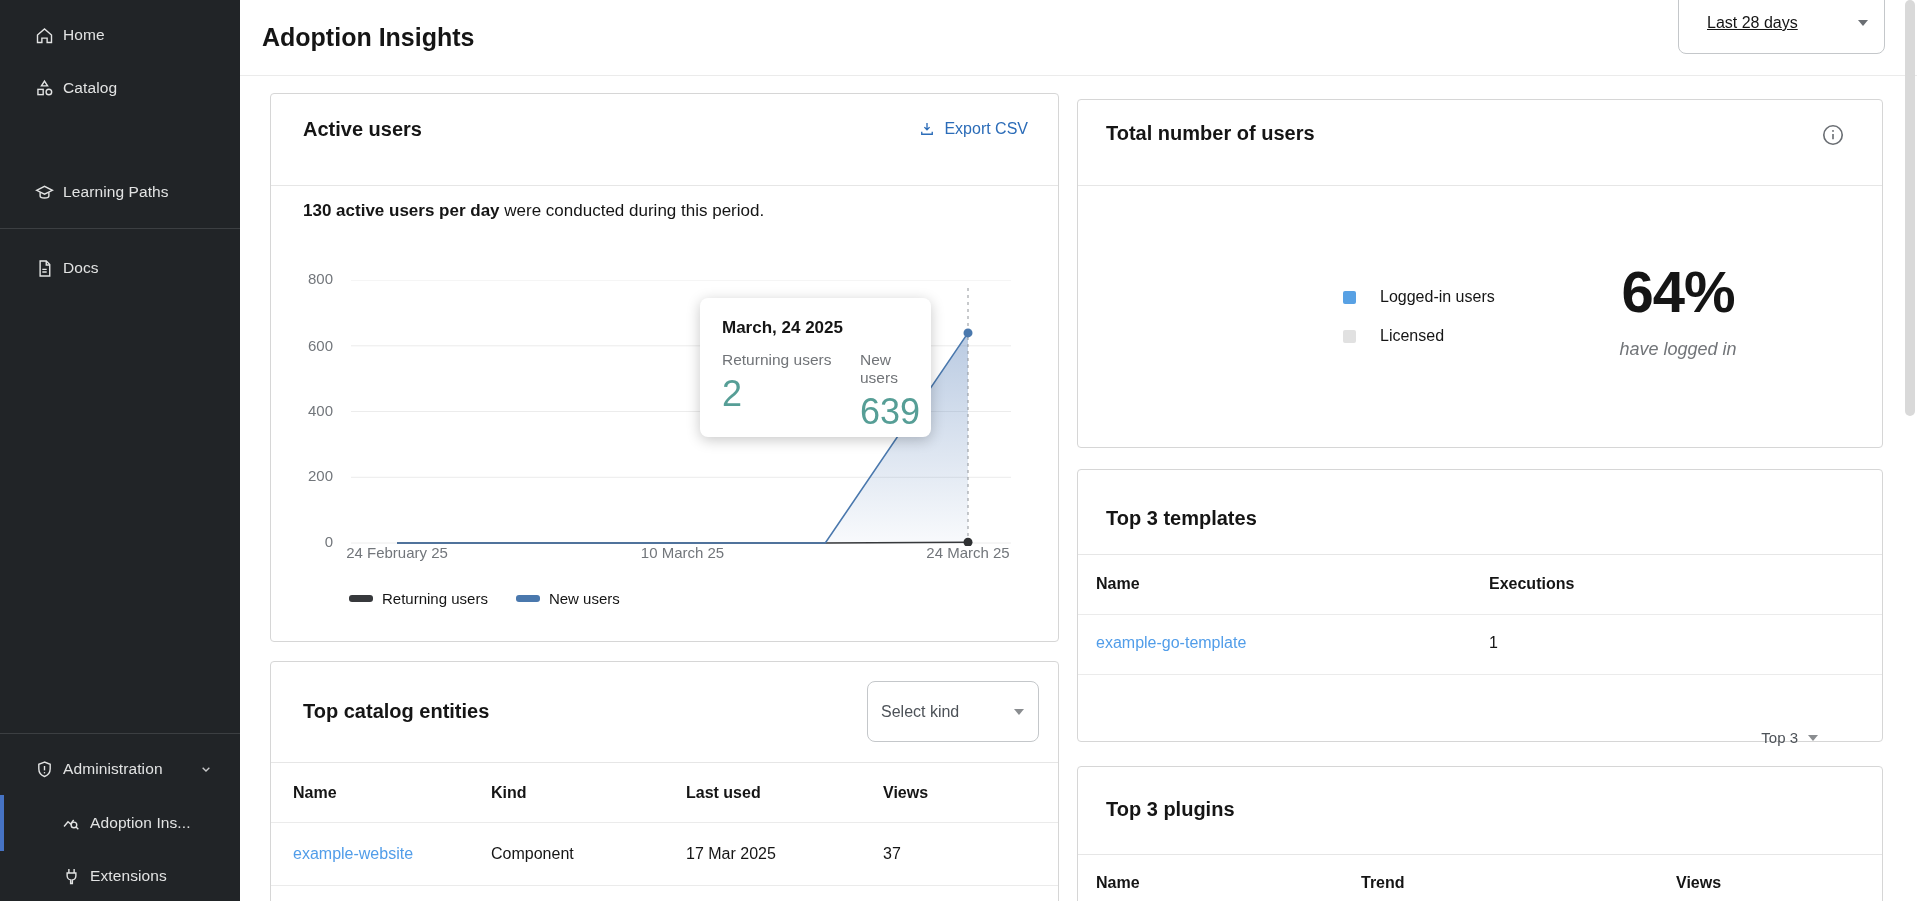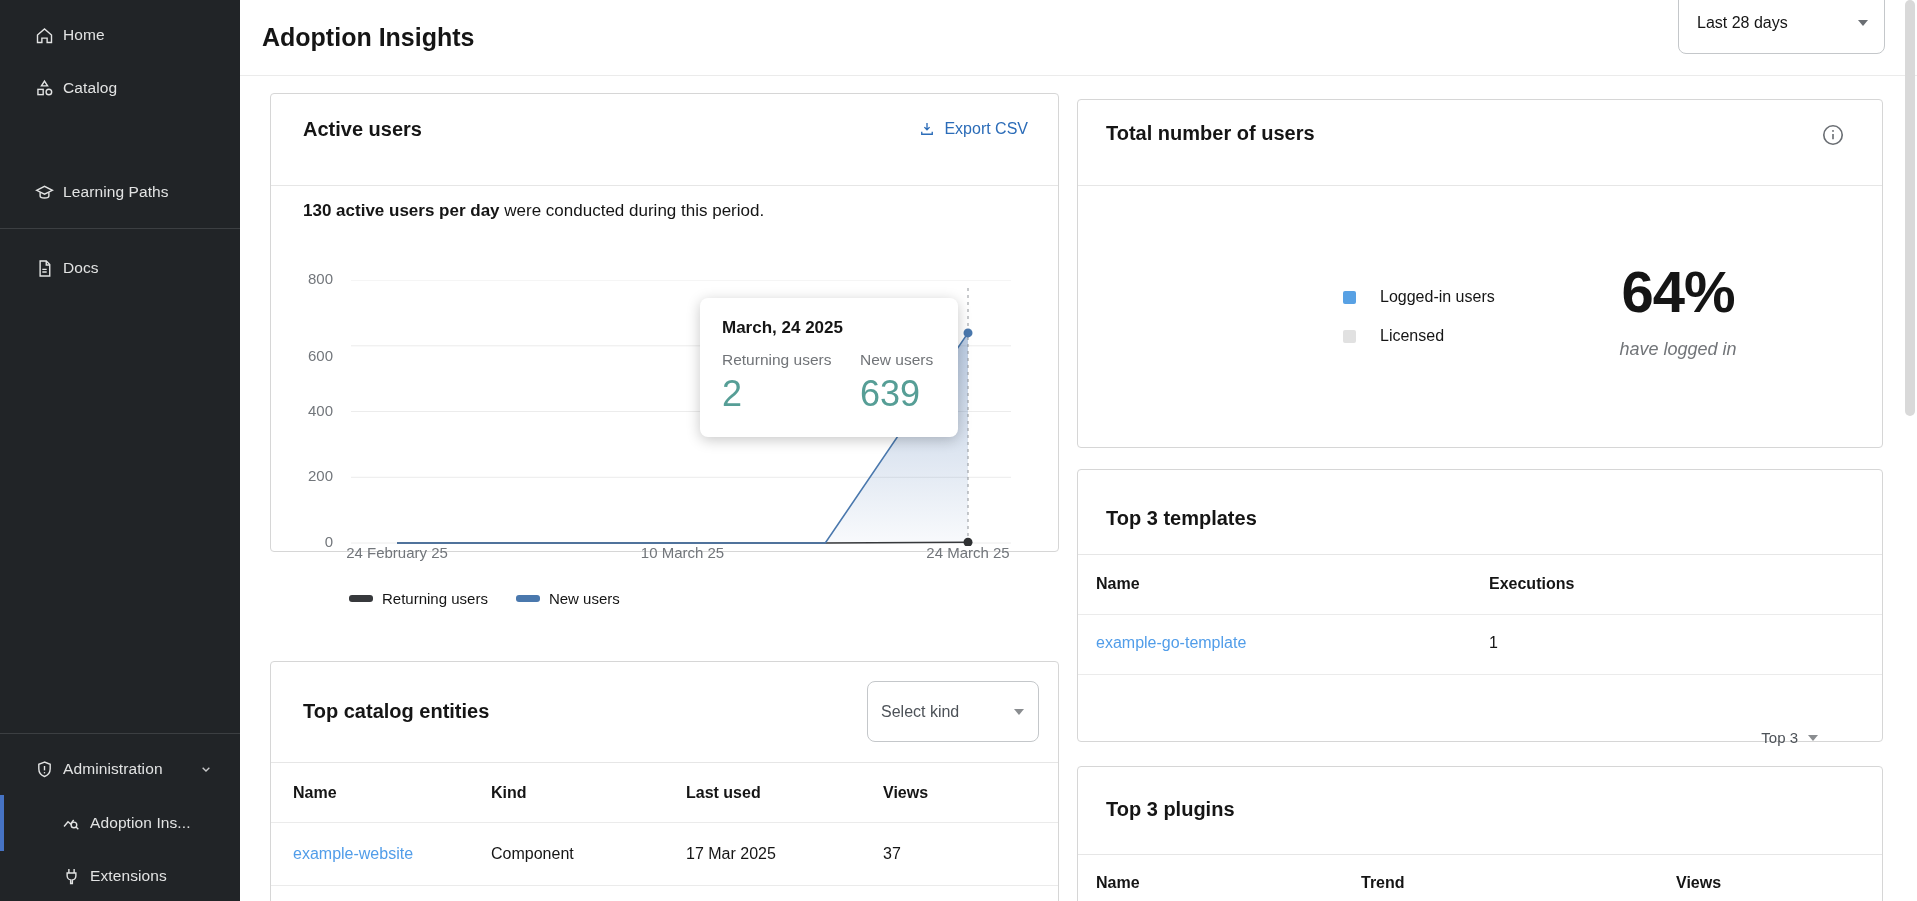--- a/index.html
+++ b/index.html
@@ -14,21 +14,21 @@
   .side-item.child .sicon{left:60px;}
   .side-item.child .slabel{left:90px;}
   .side-divider{position:absolute;left:0;width:240px;height:1px;background:#3c3f42;}
   .active-bar{position:absolute;left:0;top:0;width:4px;height:100%;}
   .chev{position:absolute;right:26px;top:50%;transform:translateY(-50%);color:#c8c9ca;}
   
   .page-title{position:absolute;left:262px;top:6px;font-size:25px;font-weight:700;color:#151515;}
   .hdr-divider{position:absolute;left:240px;top:75px;width:1677px;height:1px;background:#ebebeb;}
   .period-select{position:absolute;left:1678px;top:-8px;width:205px;height:60px;border:1px solid #c4c7ca;border-radius:8px;
                  display:flex;align-items:center;background:#fff;cursor:pointer;}
-  .period-select .psel-label{margin-left:18px;font-size:16px;color:#151515;}
+  .period-select .psel-label{margin-left:28px;font-size:16px;color:#151515;text-decoration:underline;}
   .caret{width:0;height:0;border-left:5px solid transparent;border-right:5px solid transparent;border-top:6px solid #6a6e73;}
   .period-select .caret{position:absolute;right:16px;}
   .scrollbar-thumb{position:absolute;left:1905px;top:0;width:10px;height:416px;background:#d9d9d9;border-radius:5px;}
   
   .card{position:absolute;background:#fff;border:1px solid #d6d6d6;border-radius:4px;box-sizing:border-box;}
   .card-title{position:absolute;font-size:20px;font-weight:700;color:#151515;}
   .card-div{position:absolute;left:0;width:100%;height:1px;background:#e6e6e6;}
   .row-div{position:absolute;left:0;width:100%;height:1px;background:#ebebeb;}
   .thead{font-size:16px;font-weight:600;color:#151515;}
   .tcell{font-size:16px;color:#151515;}
@@ -39,21 +39,21 @@
   .summary b{font-weight:700;}
   #chart-wrap{position:absolute;left:0;top:186px;width:789px;height:310px;}
   #trend-svg{position:absolute;left:0;top:0;}
   .ytick{position:absolute;left:0;width:62px;text-align:right;font-size:15px;color:#72767b;}
   .xtick{position:absolute;top:264px;transform:translateX(-50%);font-size:15px;color:#72767b;white-space:nowrap;}
   .grid{stroke:#ececec;stroke-width:1;}
   .chart-legend{position:absolute;left:78px;top:496px;display:flex;gap:28px;align-items:center;}
   .leg-item{display:flex;align-items:center;gap:9px;font-size:15px;color:#151515;}
   .leg-swatch{width:24px;height:7px;border-radius:3px;background:#999;}
   
-  .tooltip{position:absolute;left:700px;top:298px;width:258px;height:139px;background:#fff;border-radius:8px;
+  .tooltip{position:absolute;left:700px;top:298px;width:231px;height:139px;background:#fff;border-radius:8px;
            box-shadow:0 3px 14px rgba(0,0,0,.22);box-sizing:border-box;padding:20px 22px;}
   .tt-date{font-size:17px;font-weight:600;color:#151515;}
   .tt-cols{display:flex;margin-top:13px;}
   .tt-col1{min-width:138px;}
   .tt-label{font-size:15.5px;color:#717478;}
   .tt-value{font-size:36px;line-height:1.15;margin-top:4px;}
   
   .info-icon{position:absolute;right:36px;top:22px;color:#6a6e73;cursor:pointer;}
   .donut{position:absolute;left:41px;top:129px;width:180px;height:180px;border-radius:50%;}
   .donut-hole{position:absolute;left:19px;top:19px;width:142px;height:142px;border-radius:50%;background:#fff;
@@ -158,21 +158,21 @@
   </aside>
 
   <h1 class="page-title">Adoption Insights</h1>
   <div class="period-select">
     <span class="psel-label">Last 28 days</span>
     <span class="caret"></span>
   </div>
   <div class="hdr-divider"></div>
   <div class="scrollbar-thumb"></div>
 
-  <section class="card" style="left:270px;top:93px;width:789px;height:459px">
+  <section class="card" style="left:270px;top:93px;width:789px;height:549px">
     <div class="card-title" style="left:32px;top:24px">Active users</div>
     <div class="export-btn" style="color:#2b6cb8">
       <span>
         <svg class="icon" width="18" height="18" viewBox="0 0 24 24" fill="none" stroke="currentColor" stroke-width="1.8">
             <path d="M12 4v9M8.5 9.5 12 13l3.5-3.5"></path>
             <path d="M5 15.5V19h14v-3.5"></path>
           </svg>
       </span>
       <span>Export CSV</span>
     </div>
@@ -196,21 +196,21 @@
           <polygon points="126,263 554.3,263 697,52.9 697,263" fill="url(#areaGrad)" stroke="none"></polygon>
           <polyline points="126,263 554.3,263 697,262.3" fill="none" stroke="#37393c" stroke-width="1.6"></polyline>
           <polyline points="126,263 554.3,263 697,52.9" fill="none" stroke="#4a78ad" stroke-width="1.6"></polyline>
           <line x1="697" x2="697" y1="8" y2="263" stroke="#8f9398" stroke-width="1" stroke-dasharray="3,4"></line>
           <circle cx="697" cy="52.9" r="4.5" fill="#4a78ad"></circle>
           <circle cx="697" cy="262.3" r="4.5" fill="#2f3133"></circle>
         </svg>
     <span class="ytick" style="top: 253px;">0</span>
         <span class="ytick" style="top: 187.25px;">200</span>
         <span class="ytick" style="top: 121.5px;">400</span>
-        <span class="ytick" style="top: 67px;">600</span>
+        <span class="ytick" style="top: 57px;">600</span>
         <span class="ytick" style="top: -10px;">800</span>
         <span class="xtick" style="left: 126px;">24 February 25</span>
         <span class="xtick" style="left: 411.5px;">10 March 25</span>
         <span class="xtick" style="left: 697px;">24 March 25</span>
       </div>
     <div class="chart-legend">
       <span class="leg-item">
         <span class="leg-swatch" style="background: rgb(55, 57, 60);"></span>
         <span>Returning users</span>
       </span>

